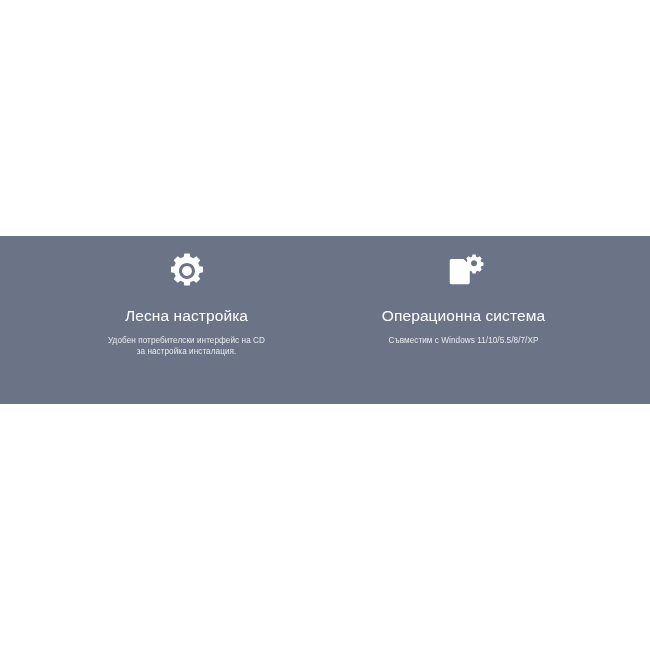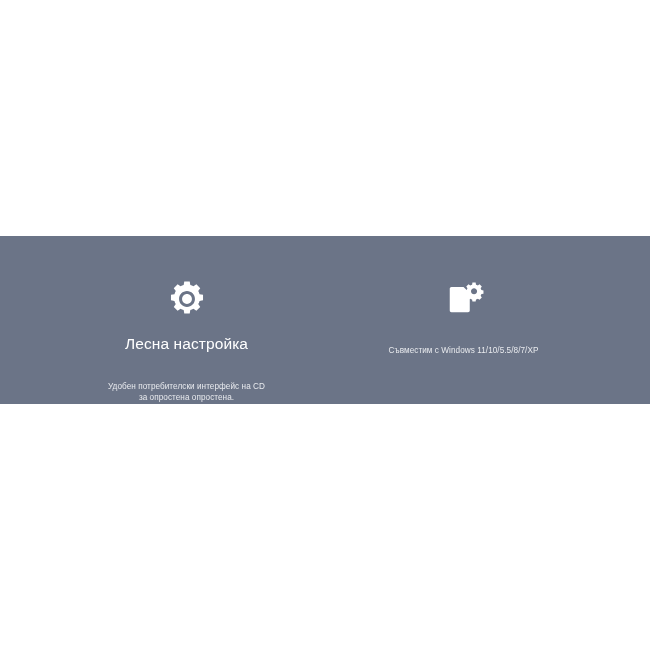--- a/index.html
+++ b/index.html
@@ -31,21 +31,21 @@
     background: #6b7487;
     box-sizing: border-box;
     display: flex;
     flex-direction: row;
     align-items: flex-start;
     justify-content: center;
   }
 
   .feature-card {
     width: 277px;
-    padding-top: 44px;
+    padding-top: 16px;
     text-align: center;
     box-sizing: border-box;
   }
 
   .feature-icon {
     display: block;
     margin: 0 auto;
     width: 42px;
     height: 38px;
     line-height: 0;
@@ -60,21 +60,21 @@
   .feature-title {
     margin: 17px 0 0 0;
     color: #ffffff;
     font-size: 15.5px;
     font-weight: 400;
     letter-spacing: 0.1px;
     line-height: 1.2;
   }
 
   .feature-desc {
-    margin: 27px auto 0 auto;
+    margin: 9px auto 0 auto;
     color: #e8eaee;
     font-size: 8.2px;
     font-weight: 400;
     line-height: 1.45;
     max-width: 210px;
     letter-spacing: 0.05px;
   }
 
   .feature-desc .line {
     display: block;
@@ -89,32 +89,33 @@
 
     <div class="feature-card">
       <span class="feature-icon">
         <svg viewBox="0 0 64 64" xmlns="http://www.w3.org/2000/svg" aria-hidden="true">
           <path fill="#ffffff" d="M27.4 2.6h9.2l1.0 5.9c1.9 0.5 3.7 1.2 5.3 2.2l4.9-3.4 6.5 6.5-3.4 4.9c1.0 1.6 1.8 3.4 2.2 5.3l5.9 1.0v9.2l-5.9 1.0c-0.5 1.9-1.2 3.7-2.2 5.3l3.4 4.9-6.5 6.5-4.9-3.4c-1.6 1.0-3.4 1.8-5.3 2.2l-1.0 5.9h-9.2l-1.0-5.9c-1.9-0.5-3.7-1.2-5.3-2.2l-4.9 3.4-6.5-6.5 3.4-4.9c-1.0-1.6-1.8-3.4-2.2-5.3l-5.9-1.0v-9.2l5.9-1.0c0.5-1.9 1.2-3.7 2.2-5.3l-3.4-4.9 6.5-6.5 4.9 3.4c1.6-1.0 3.4-1.8 5.3-2.2zM32 18.6c-7.4 0-13.4 6.0-13.4 13.4s6.0 13.4 13.4 13.4 13.4-6.0 13.4-13.4-6.0-13.4-13.4-13.4zm0 5.1c4.6 0 8.3 3.7 8.3 8.3s-3.7 8.3-8.3 8.3-8.3-3.7-8.3-8.3 3.7-8.3 8.3-8.3z"></path>
         </svg>
       </span>
       <div class="feature-title">Лесна настройка</div>
       <div class="feature-desc">
         <span class="line">Удобен потребителски интерфейс на CD</span>
-        <span class="line">за опростена опростена.</span>
+        <span class="line">за настройка инсталация.</span>
       </div>
     </div>
 
     <div class="feature-card">
       <span class="feature-icon">
         <svg viewBox="0 0 64 64" xmlns="http://www.w3.org/2000/svg" aria-hidden="true">
           <g fill="#ffffff">
             <path d="M8 14.5c0-1.6 1.3-2.9 2.9-2.9h20.3l10.5 10.5v29.4c0 1.6-1.3 2.9-2.9 2.9H10.9c-1.6 0-2.9-1.3-2.9-2.9V14.5zM14.6 24.2h20v3.2h-20v-3.2zm0 7.1h20v3.2h-20v-3.2zm0 7.1h20v3.2h-20v-3.2zm0 7.1h13.4v3.2H14.6v-3.2z"></path>
             <path d="M46.2 4.4h5.4l0.6 3.5c1.1 0.3 2.2 0.7 3.1 1.3l2.9-2.0 3.8 3.8-2.0 2.9c0.6 0.9 1.0 2.0 1.3 3.1l3.5 0.6v5.4l-3.5 0.6c-0.3 1.1-0.7 2.2-1.3 3.1l2.0 2.9-3.8 3.8-2.9-2.0c-0.9 0.6-2.0 1.0-3.1 1.3l-0.6 3.5h-5.4l-0.6-3.5c-1.1-0.3-2.2-0.7-3.1-1.3l-2.9 2.0-3.8-3.8 2.0-2.9c-0.6-0.9-1.0-2.0-1.3-3.1l-3.5-0.6v-5.4l3.5-0.6c0.3-1.1 0.7-2.2 1.3-3.1l-2.0-2.9 3.8-3.8 2.9 2.0c0.9-0.6 2.0-1.0 3.1-1.3zM48.9 13.9c-2.8 0-5.1 2.3-5.1 5.1s2.3 5.1 5.1 5.1 5.1-2.3 5.1-5.1-2.3-5.1-5.1-5.1z"></path>
           </g>
         </svg>
       </span>
+      <div class="feature-title">Операционна система</div>
       <div class="feature-desc">
         <span class="line">Съвместим с Windows 11/10/5.5/8/7/XP</span>
       </div>
     </div>
 
   </div>
 </div>
 
 </body></html>

